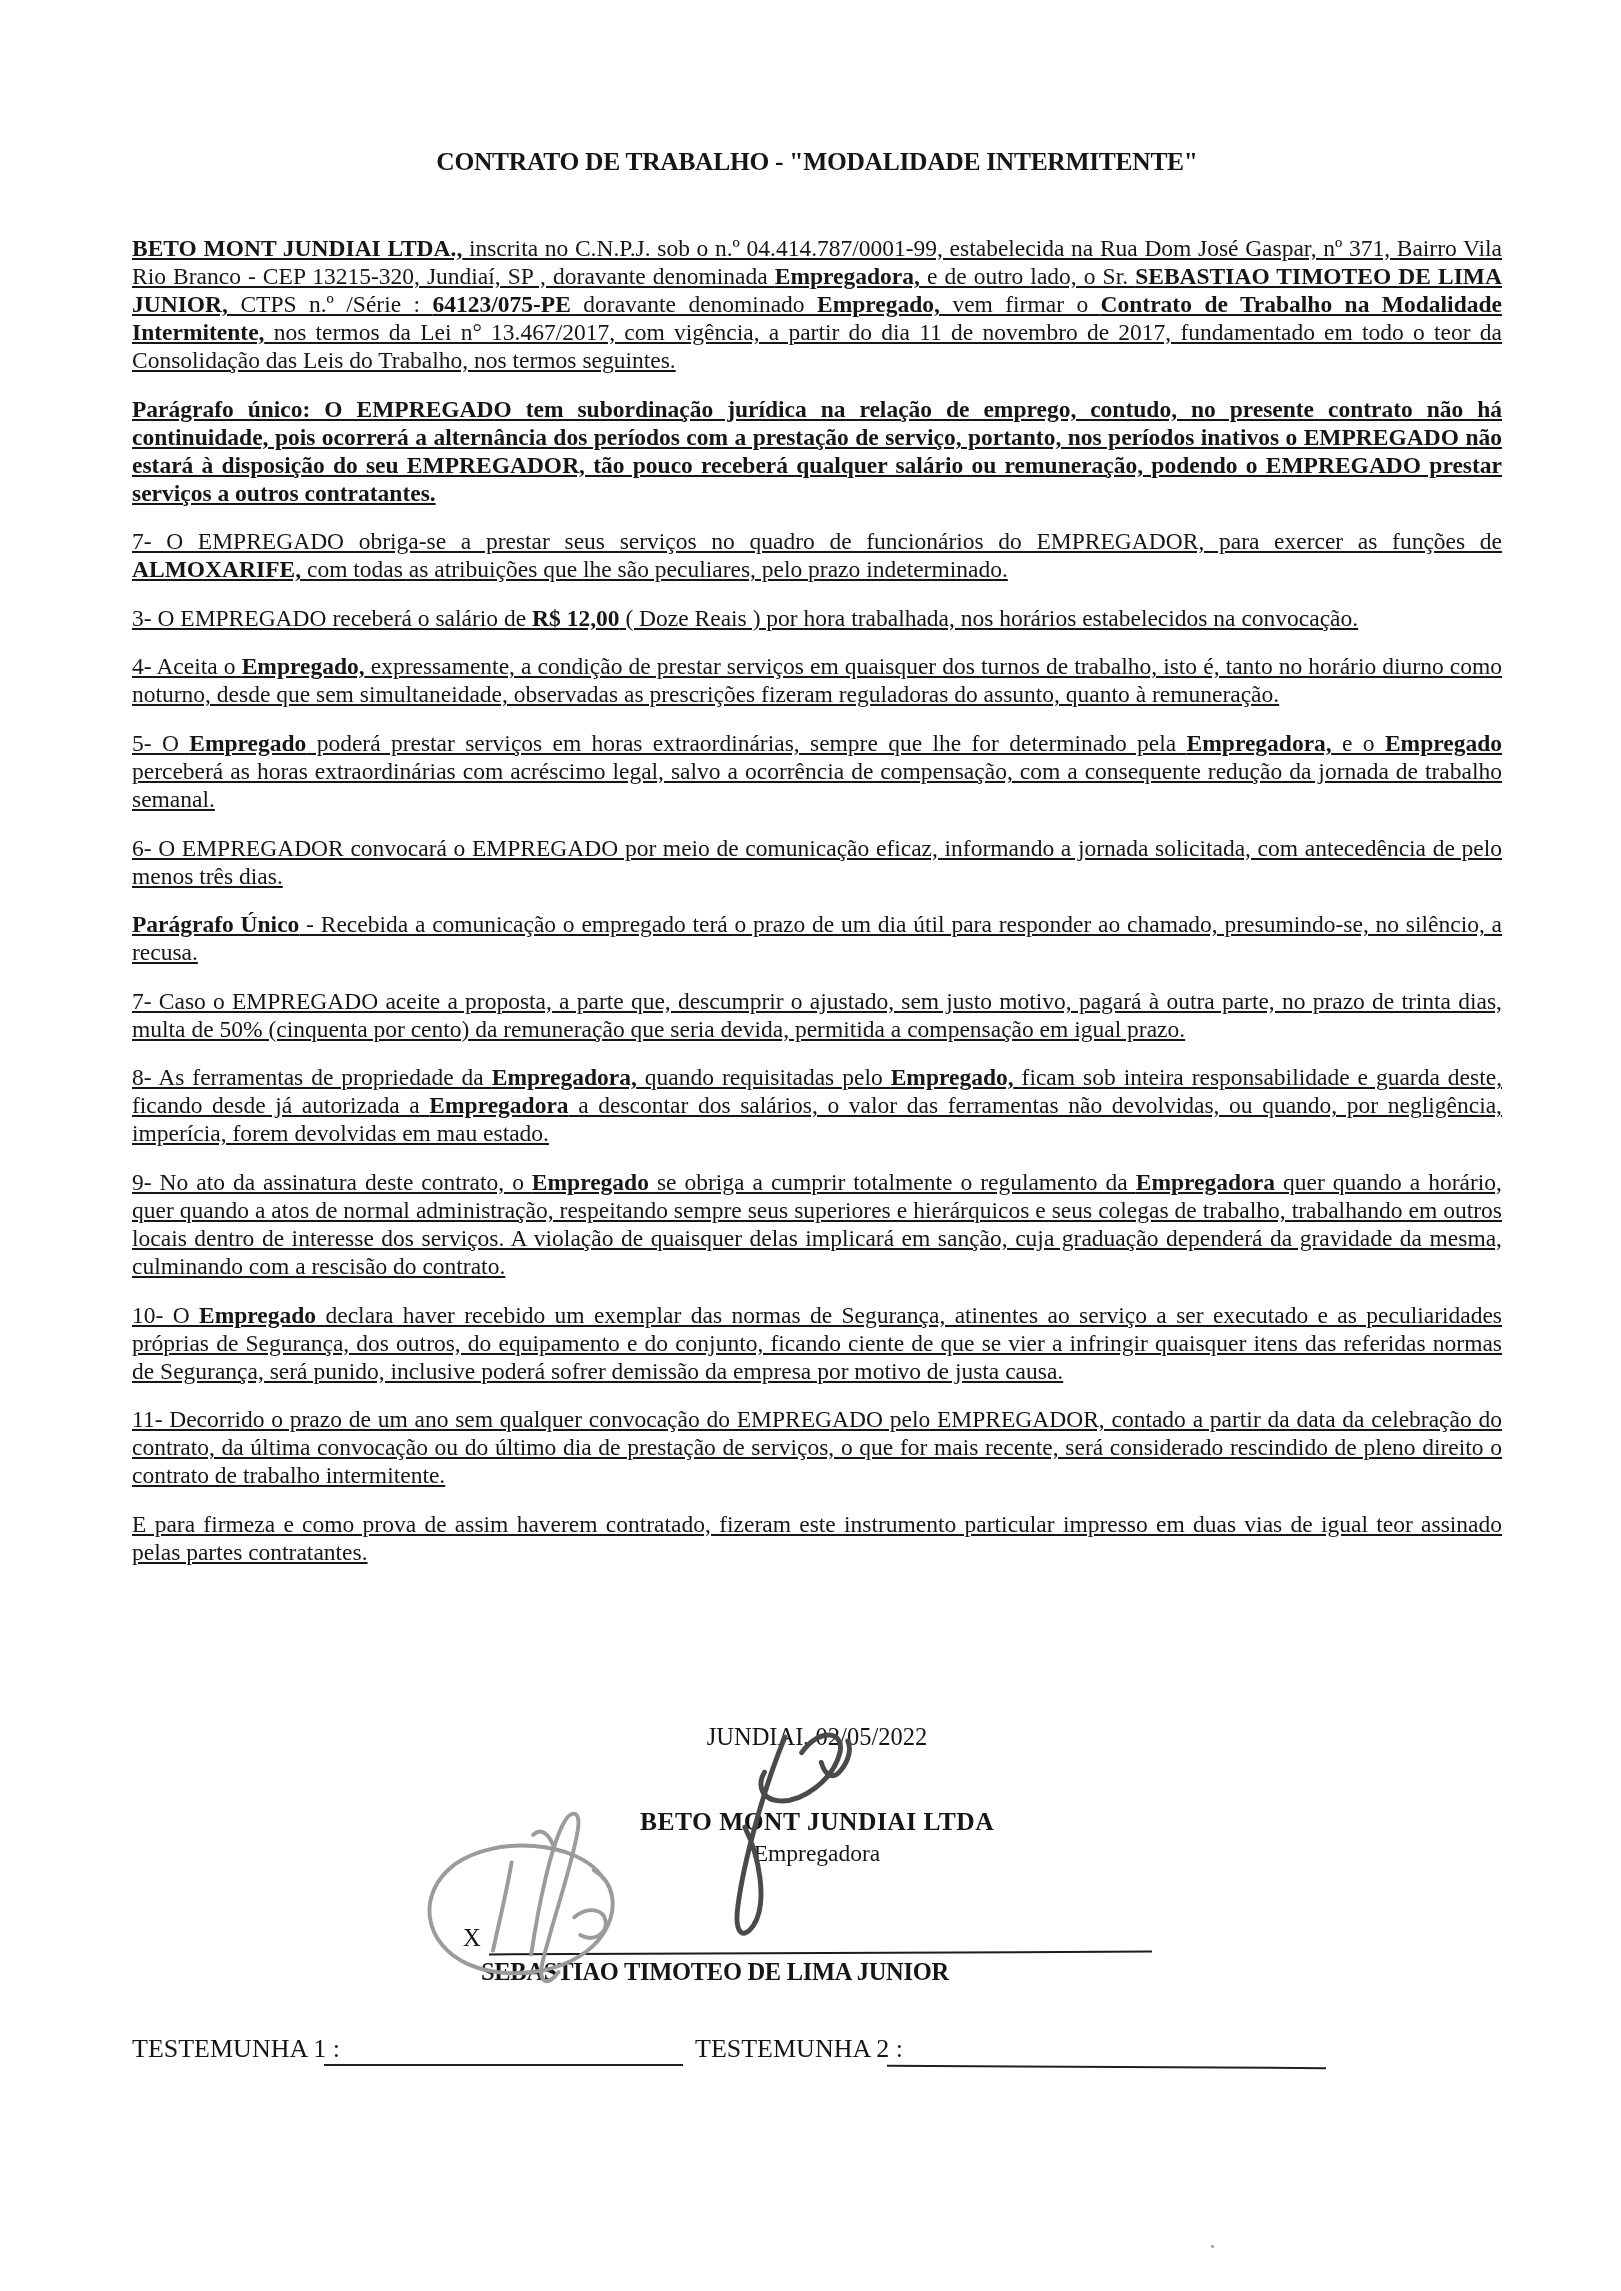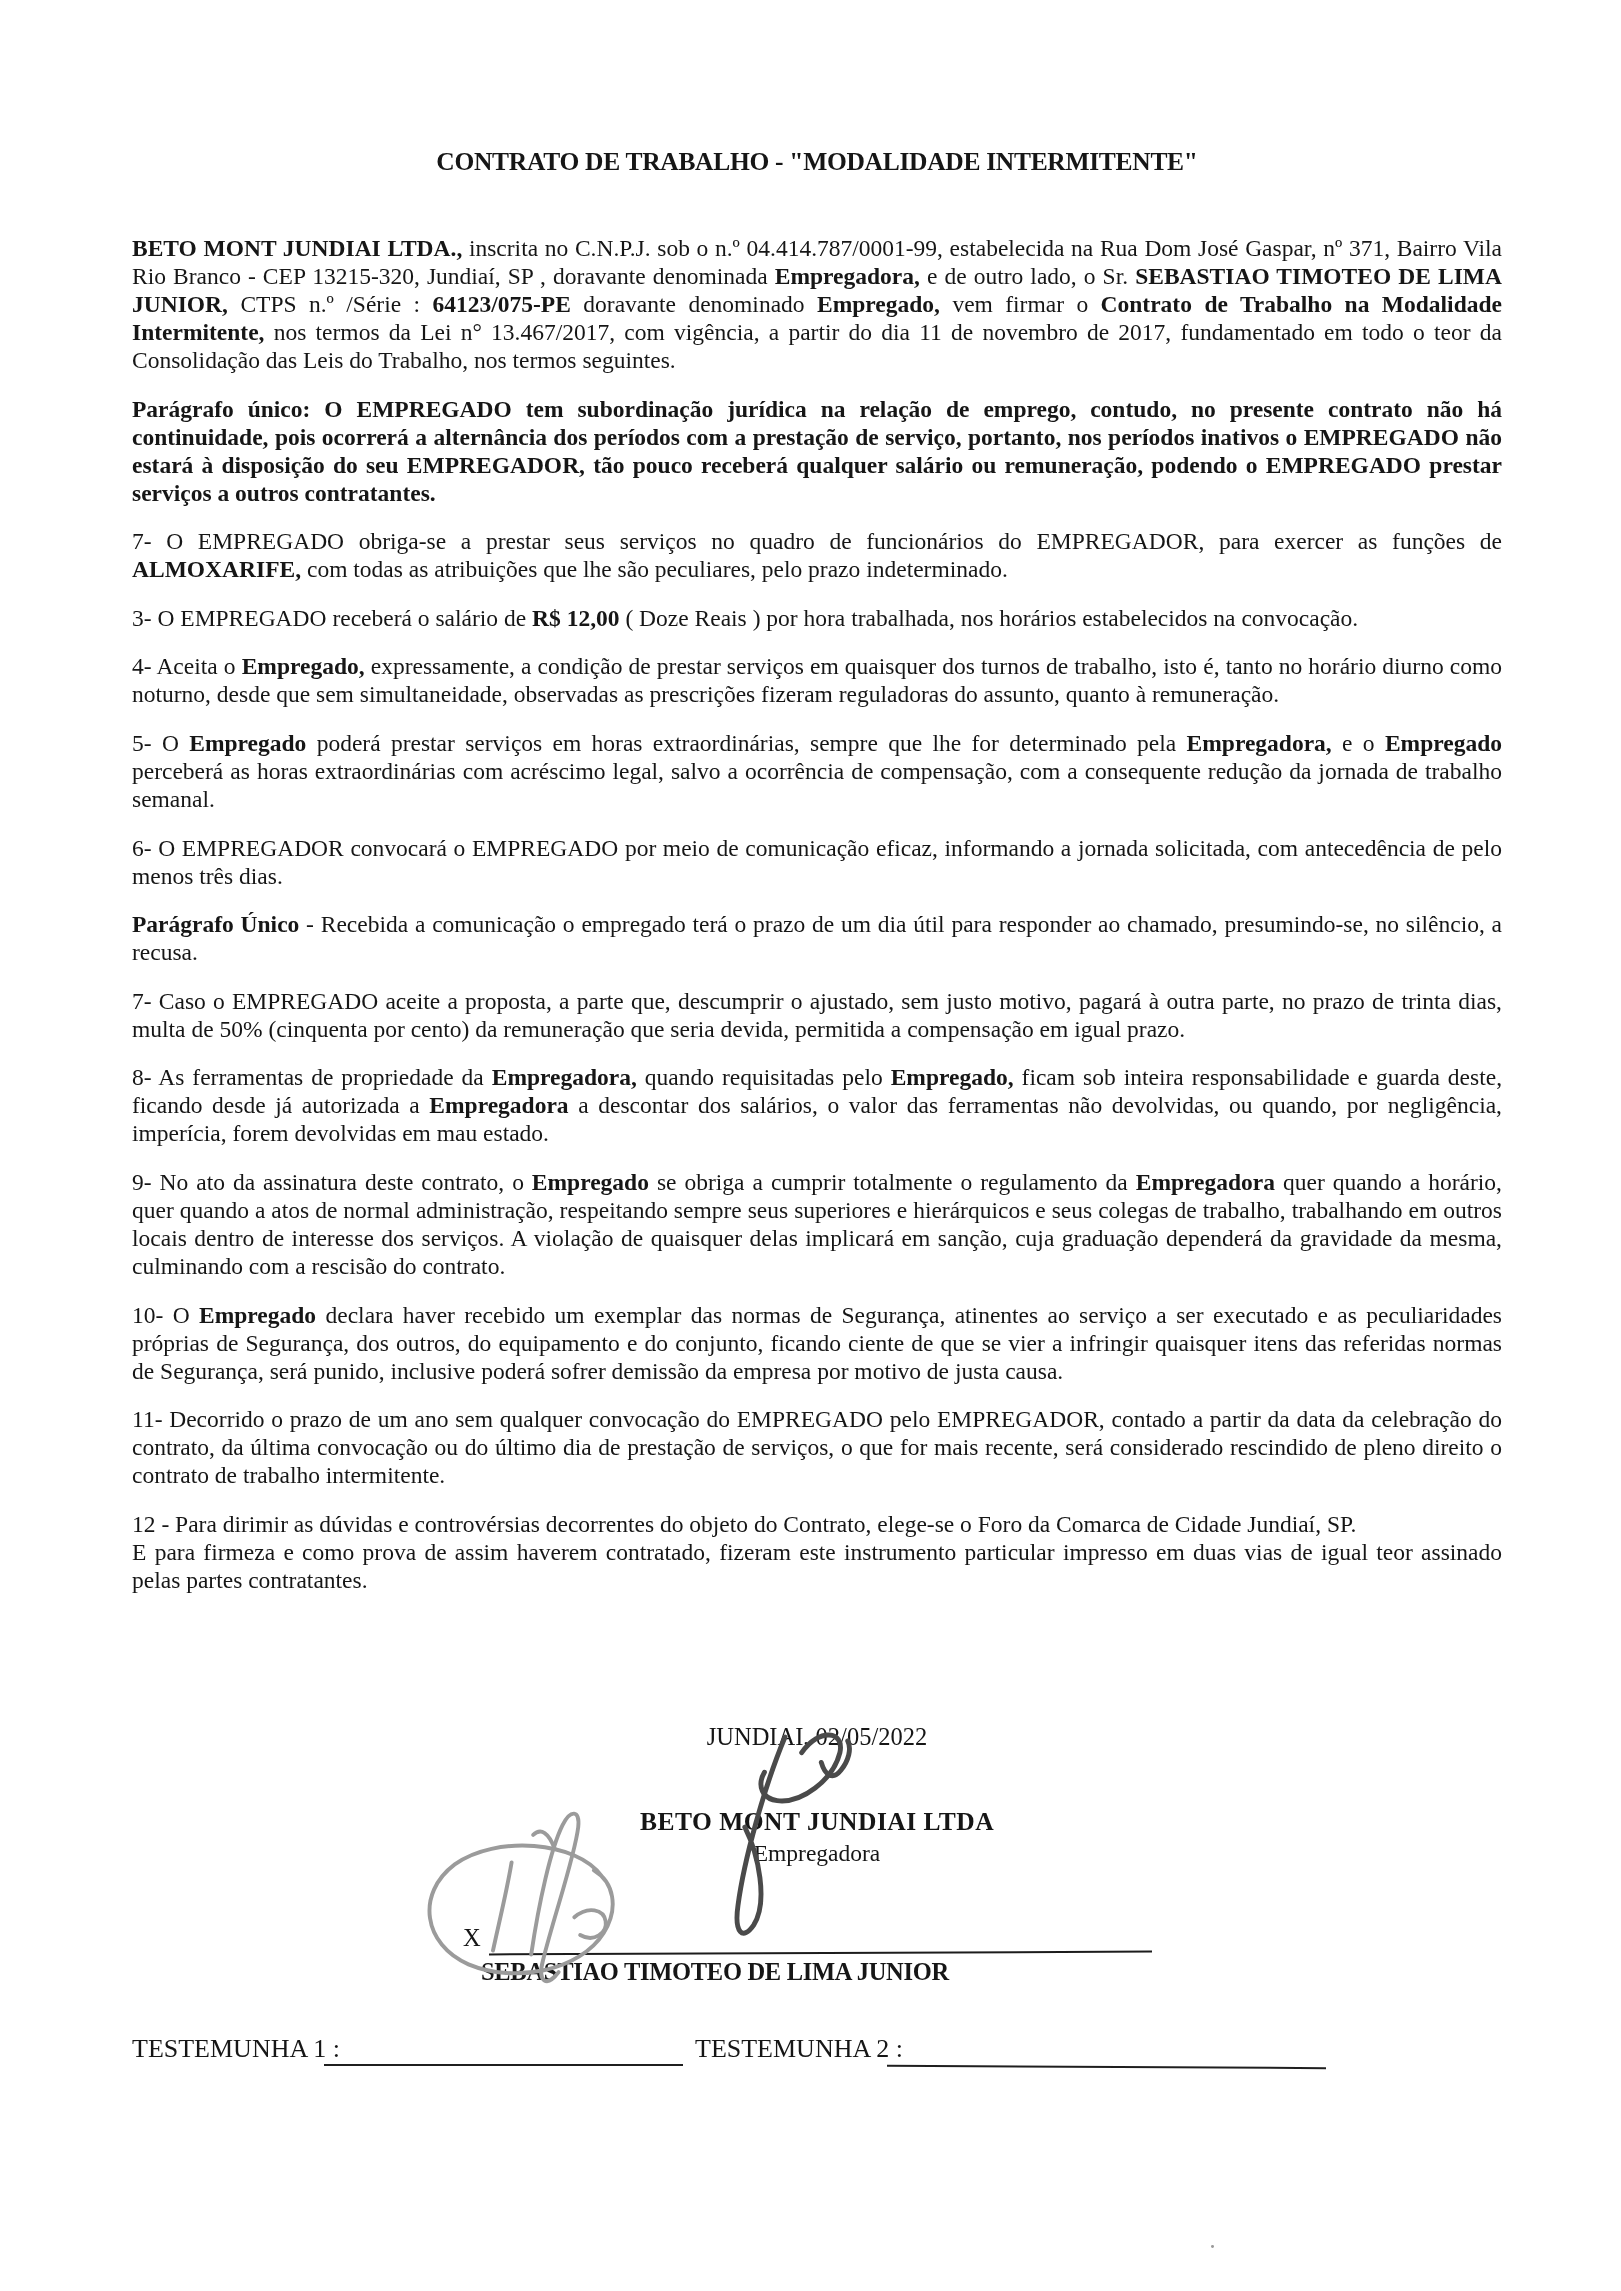--- a/index.html
+++ b/index.html
@@ -17,20 +17,21 @@
   .doc-title{
     text-align:center;
     font-size:25.5px;font-weight:bold;
     letter-spacing:-0.3px;
     margin:0 0 57px 0;
   }
   .para{
     margin:0 0 20.6px 0;
     font-size:23.5px;line-height:28px;
     text-align:justify;
+    text-decoration:underline;
   }
   .para.joined{margin-bottom:0;}
   .b{font-weight:bold;}
   .sig-block{
     position:absolute;left:132px;top:1715px;width:1370px;height:549px;
     font-size:23.5px;
   }
   .place-date{
     position:absolute;top:7.8px;left:0;width:100%;
     text-align:center;font-size:24.5px;
@@ -100,21 +101,20 @@
     <p class="para"><span>7- Caso o EMPREGADO aceite a proposta, a parte que, descumprir o ajustado,  sem justo motivo, pagará à outra parte, no prazo de trinta dias, multa de 50% (cinquenta por cento) da remuneração que seria devida, permitida a compensação em igual prazo.</span></p>
 
     <p class="para"><span>8- As ferramentas de propriedade da </span><span class="b">Empregadora,</span><span> quando requisitadas pelo </span><span class="b">Empregado,</span><span> ficam sob inteira responsabilidade e guarda deste, ficando desde já autorizada a </span><span class="b">Empregadora</span><span> a descontar dos salários, o valor das ferramentas não devolvidas, ou quando, por negligência, imperícia, forem devolvidas em mau estado.</span></p>
 
     <p class="para"><span>9- No ato da assinatura deste contrato, o </span><span class="b">Empregado</span><span> se obriga a cumprir totalmente o regulamento da </span><span class="b">Empregadora</span><span> quer quando a horário, quer quando a atos de normal administração, respeitando sempre seus superiores e hierárquicos e seus colegas de trabalho, trabalhando em outros locais dentro de interesse dos serviços. A violação de quaisquer delas implicará em sanção, cuja graduação dependerá da gravidade da mesma, culminando com a rescisão do contrato.</span></p>
 
     <p class="para"><span>10- O </span><span class="b">Empregado</span><span> declara haver recebido um exemplar das normas de Segurança, atinentes ao serviço a ser executado e as peculiaridades próprias de Segurança, dos outros, do equipamento e do conjunto, ficando ciente de que se vier a infringir quaisquer itens das referidas normas de Segurança, será punido, inclusive poderá sofrer demissão da empresa por motivo de justa causa.</span></p>
 
     <p class="para"><span>11- Decorrido o prazo de um ano sem qualquer convocação do EMPREGADO pelo EMPREGADOR, contado a partir da data da celebração do contrato, da última convocação ou do último dia de prestação de serviços, o que for mais recente, será considerado rescindido de pleno direito o contrato de trabalho intermitente.</span></p>
 
-    <p class="para joined"><span>12 - Para dirimir as dúvidas e controvérsias decorrentes do objeto do Contrato, elege-se o Foro da Comarca de Cidade Jundiaí, SP.</span></p>
 
     <p class="para joined"><span>E para firmeza e como prova de assim haverem contratado, fizeram este instrumento particular impresso em duas vias de igual teor assinado pelas partes contratantes.</span></p>
   </div>
 
   <div class="sig-block">
     <div class="place-date">JUNDIAI, 02/05/2022</div>
     <div class="employer-name">BETO MONT JUNDIAI LTDA</div>
     <div class="employer-role">Empregadora</div>
 
     <div class="x-row">

